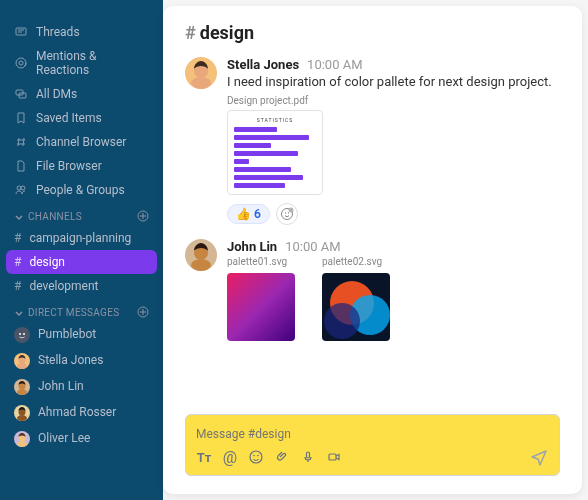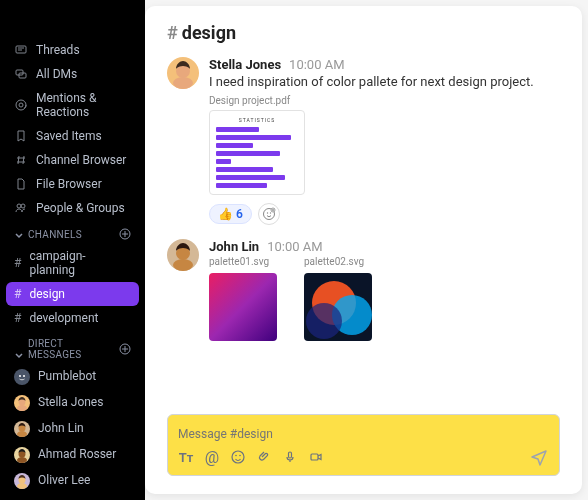--- a/index.html
+++ b/index.html
@@ -1,17 +1,17 @@
 <!DOCTYPE html>
 <html><head>
 <meta charset="utf-8">
 <style>
 *{margin:0;padding:0;box-sizing:border-box;font-family:-apple-system,BlinkMacSystemFont,"Segoe UI",Roboto,sans-serif}
 body{background:#f5f5f5;width:588px;height:500px;overflow:hidden;display:flex}
-.sidebar{width:145px;background:#000000;color:#c8ccd4;font-size:12px;padding-top:38px;overflow-y:auto}
+.sidebar{width:163px;background:#0c4a6e;color:#c8ccd4;font-size:12px;padding-top:20px;overflow-y:auto}
 .nav-item{display:flex;align-items:center;padding:5px 14px;gap:8px;cursor:pointer;color:#b8bfcc}
 .nav-item .ico{width:14px;height:14px;display:flex;align-items:center;justify-content:center;flex-shrink:0;opacity:.7}
 .section-head{display:flex;align-items:center;justify-content:space-between;padding:8px 14px 4px;color:#8b92a5;font-size:10px;letter-spacing:.3px}
 .section-head .left{display:flex;align-items:flex-end;gap:4px}
 .chan-item{display:flex;align-items:center;padding:5px 14px;gap:8px;cursor:pointer;color:#b8bfcc}
 .chan-item.active{background:#7c3aed;color:#fff;border-radius:6px;margin:0 6px;padding:5px 8px}
 .dm-item{display:flex;padding:5px 14px;gap:8px;cursor:pointer;color:#b8bfcc}
 .dm-item .avatar{width:16px;height:16px;border-radius:50%;flex-shrink:0}
 .main{flex:1;background:#fff;border-radius:10px;margin:6px 6px 6px 0;display:flex;flex-direction:column;box-shadow:0 2px 8px rgba(0,0,0,.08)}
 .header{padding:16px 22px 10px;display:flex;align-items:center;gap:4px}
@@ -55,35 +55,35 @@
           <svg width="14" height="14" viewBox="0 0 14 14">
             <rect x="2" y="3" width="10" height="7" rx="1" stroke="currentColor" fill="none"></rect>
             <path d="M4 5h6M4 7h4" stroke="currentColor"></path>
           </svg>
         </span>
       <span>Threads</span>
     </div>
       <div class="nav-item">
       <span class="ico">
           <svg width="14" height="14" viewBox="0 0 14 14">
-            <rect x="2" y="3" width="7" height="5" rx="1" stroke="currentColor" fill="none"></rect>
-            <rect x="5" y="6" width="7" height="5" rx="1" stroke="currentColor" fill="none"></rect>
-          </svg>
-        </span>
-      <span>All DMs</span>
-    </div>
-      <div class="nav-item">
-      <span class="ico">
-          <svg width="14" height="14" viewBox="0 0 14 14">
             <circle cx="7" cy="7" r="5" stroke="currentColor" fill="none"></circle>
             <circle cx="7" cy="7" r="2" stroke="currentColor" fill="none"></circle>
             <path d="M12 7c0 2-1 3-2 3" stroke="currentColor" fill="none"></path>
           </svg>
         </span>
       <span>Mentions &amp; Reactions</span>
+    </div>
+      <div class="nav-item">
+      <span class="ico">
+          <svg width="14" height="14" viewBox="0 0 14 14">
+            <rect x="2" y="3" width="7" height="5" rx="1" stroke="currentColor" fill="none"></rect>
+            <rect x="5" y="6" width="7" height="5" rx="1" stroke="currentColor" fill="none"></rect>
+          </svg>
+        </span>
+      <span>All DMs</span>
     </div>
       <div class="nav-item">
       <span class="ico">
           <svg width="14" height="14" viewBox="0 0 14 14">
             <path d="M4 2h6v10l-3-2-3 2z" stroke="currentColor" fill="none"></path>
           </svg>
         </span>
       <span>Saved Items</span>
     </div>
       <div class="nav-item">

